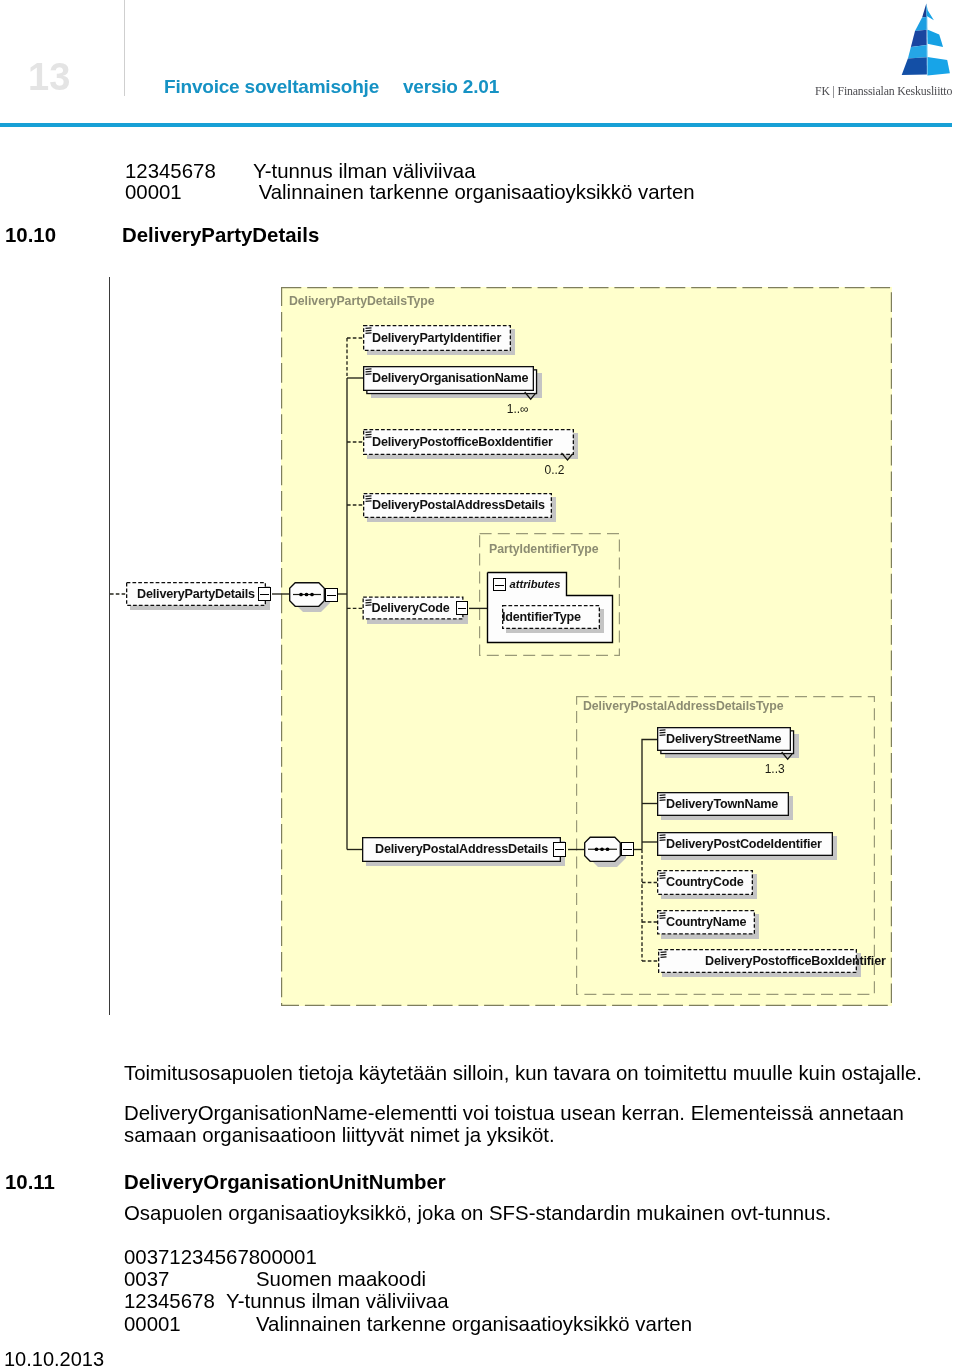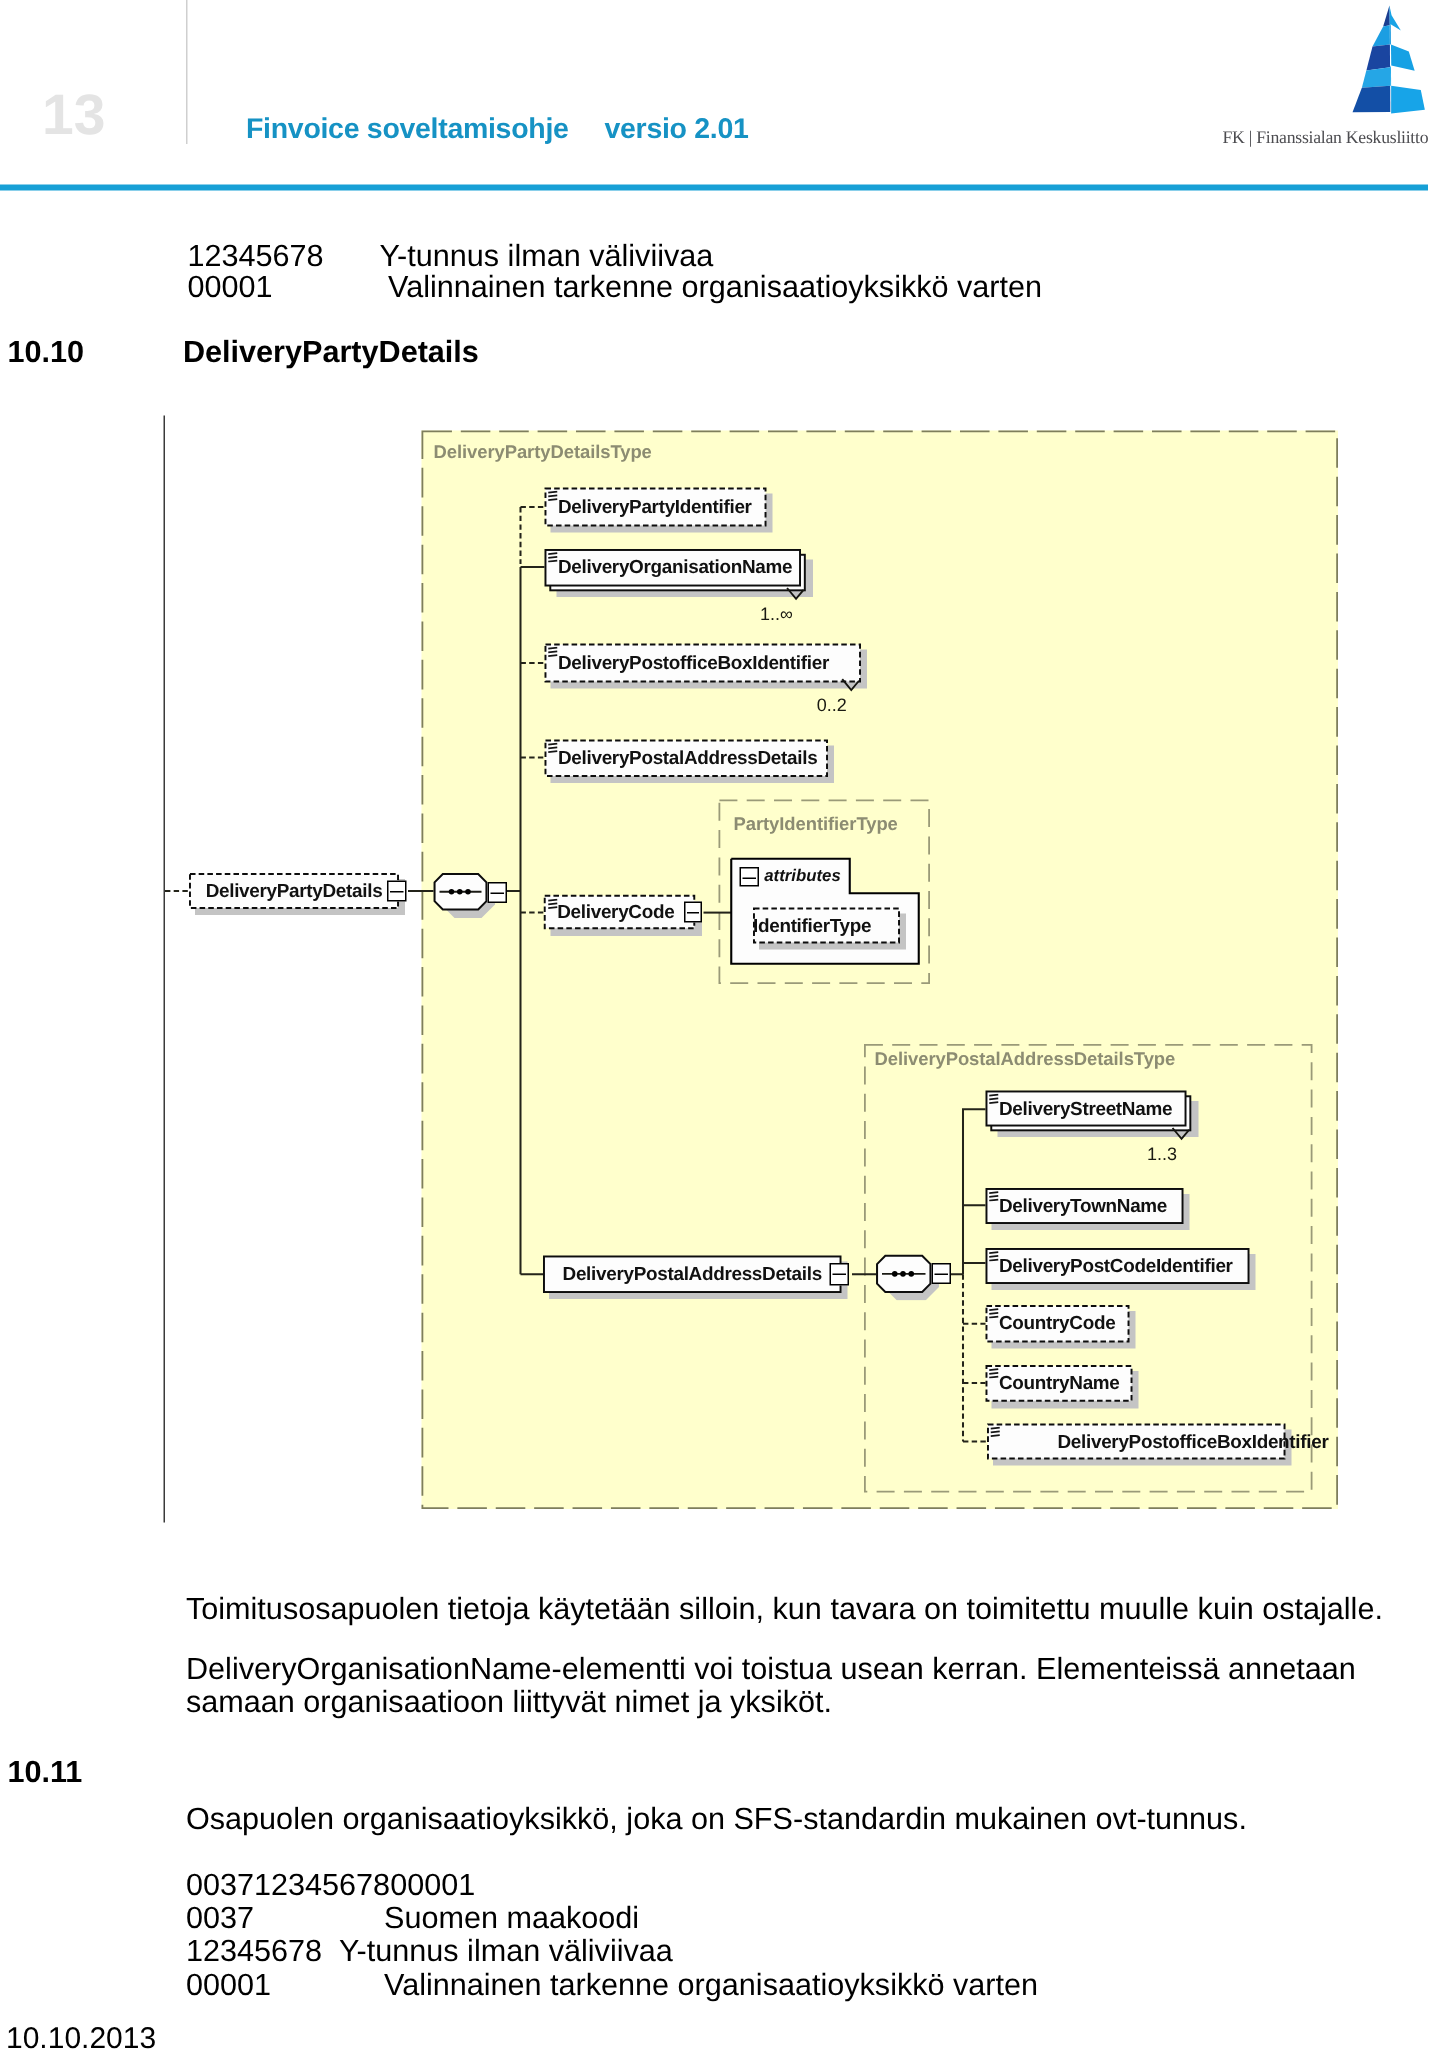--- a/index.html
+++ b/index.html
@@ -60,20 +60,21 @@
   <div class="txt" style="left:253px;top:181px;"> Valinnainen tarkenne organisaatioyksikkö varten</div>
 
   <div class="txt bold" style="left:5px;top:224px;">10.10</div>
   <div class="txt bold" style="left:122px;top:224px;">DeliveryPartyDetails</div>
 
   <div class="txt" style="left:124px;top:1102px;">DeliveryOrganisationName-elementti voi toistua usean kerran. Elementeissä annetaan</div>
   <div class="txt" style="left:124px;top:1062px;">Toimitusosapuolen tietoja käytetään silloin, kun tavara on toimitettu muulle kuin ostajalle.</div>
   <div class="txt" style="left:124px;top:1124px;">samaan organisaatioon liittyvät nimet ja yksiköt.</div>
 
   <div class="txt bold" style="left:5px;top:1171px;">10.11</div>
+  <div class="txt bold" style="left:124px;top:1171px;">DeliveryOrganisationUnitNumber</div>
 
   <div class="txt" style="left:124px;top:1202px;">Osapuolen organisaatioyksikkö, joka on SFS-standardin mukainen ovt-tunnus.</div>
   <div class="txt" style="left:124px;top:1246px;">00371234567800001</div>
 
   <div class="txt" style="left:124px;top:1268px;">0037</div>
   <div class="txt" style="left:256px;top:1268px;">Suomen maakoodi</div>
   <div class="txt" style="left:124px;top:1290px;">12345678</div>
   <div class="txt" style="left:226px;top:1290px;">Y-tunnus ilman väliviivaa</div>
   <div class="txt" style="left:124px;top:1313px;">00001</div>
   <div class="txt" style="left:256px;top:1313px;">Valinnainen tarkenne organisaatioyksikkö varten</div>

